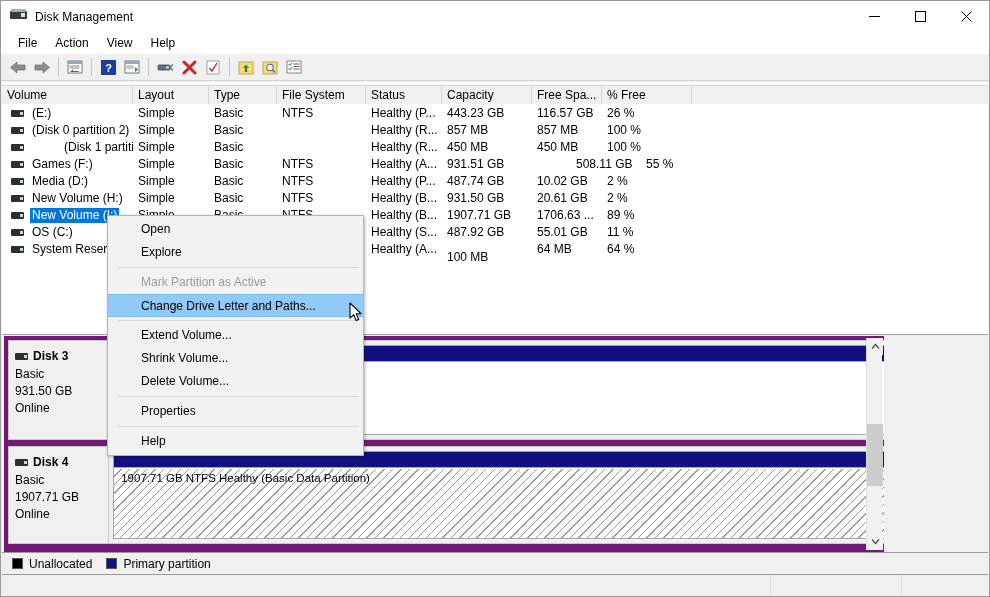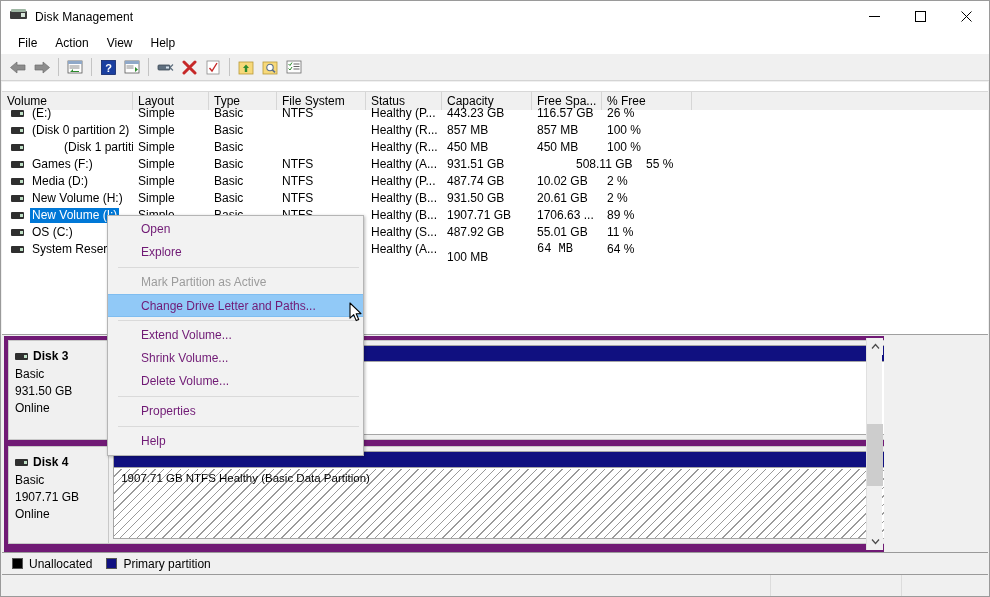--- a/index.html
+++ b/index.html
@@ -109,21 +109,20 @@
     border-bottom: 1px solid #a0a0a0;
     overflow: hidden;
   }
   #vol-header {
     position: absolute; left: 0; top: 3px;
     width: 986px; height: 19px;
     background: #f0f0f0;
     border-top: 1px solid #d8d8d8;
     border-bottom: 1px solid #4c1d95;
     display: flex;
-    margin-top: 6px;
   }
   .vh-cell {
     height: 18px;
     border-right: 1px solid #d6d6d6;
     padding-left: 5px;
     font-size: 12px; line-height: 18px;
     color: #000; background: #f0f0f0;
     overflow: hidden; white-space: nowrap;
   }
   .vh-cell.last { border-right: none; flex: 1; }
@@ -296,21 +295,21 @@
     background: #f2f2f2;
     border: 1px solid #b5b5b5;
     box-shadow: 1px 1px 3px rgba(0,0,0,0.28);
     padding: 2px 0;
     z-index: 50;
   }
   .cm-item {
     height: 23px; line-height: 23px;
     padding-left: 33px;
     font-size: 12px;
-    color: #701a75;
+    color: #000000;
     white-space: nowrap;
   }
   .cm-item.disabled { color: #9c9c9c; }
   .cm-item.highlight {
     background: #91c9f7;
     border-top: 1px solid #7fbdf0;
     border-bottom: 1px solid #7fbdf0;
   }
   .cm-sep {
     height: 1px; background: #dadada;
@@ -596,21 +595,21 @@
               <i></i>
               <b></b>
             </span>
             <span class="vname-txt">System Reserve</span>
           </div>
           <div class="vcell" style="width: 76px;">Simple</div>
           <div class="vcell" style="width: 68px;">Basic</div>
           <div class="vcell" style="width: 89px;">NTFS</div>
           <div class="vcell" style="width: 76px;">Healthy (A...</div>
           <div class="vcell" style="width: 90px; margin-top: 15px;">100 MB</div>
-          <div class="vcell" style="width: 70px; font-family: Liberation Mono, monospace;">64 MB</div>
+          <div class="vcell" style="width: 70px;">64 MB</div>
           <div class="vcell" style="width: 90px;">64 %</div>
         </div>
       </div>
   </div>
 
   <div id="disk-pane">
 
     <div class="disk-block" id="disk-block-0" style="top:4px; height:100px;">
       <div class="disk-info">
         <div class="dtitle">

